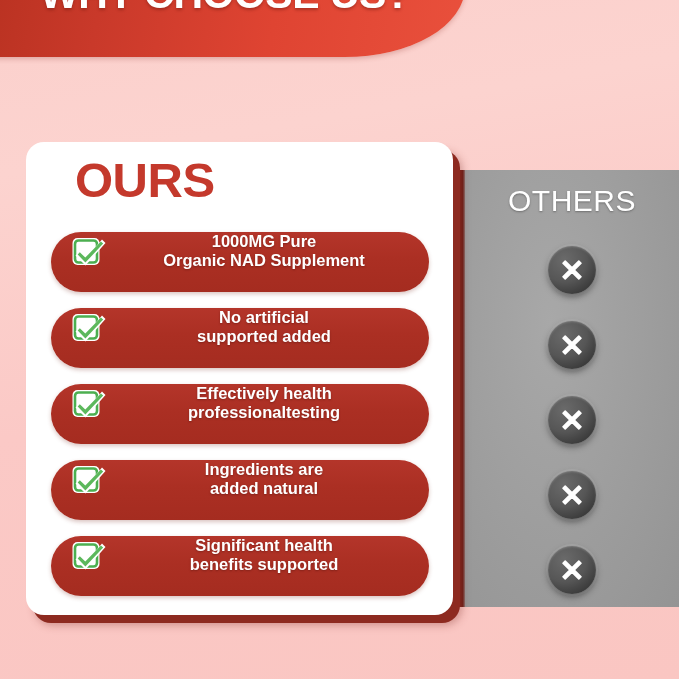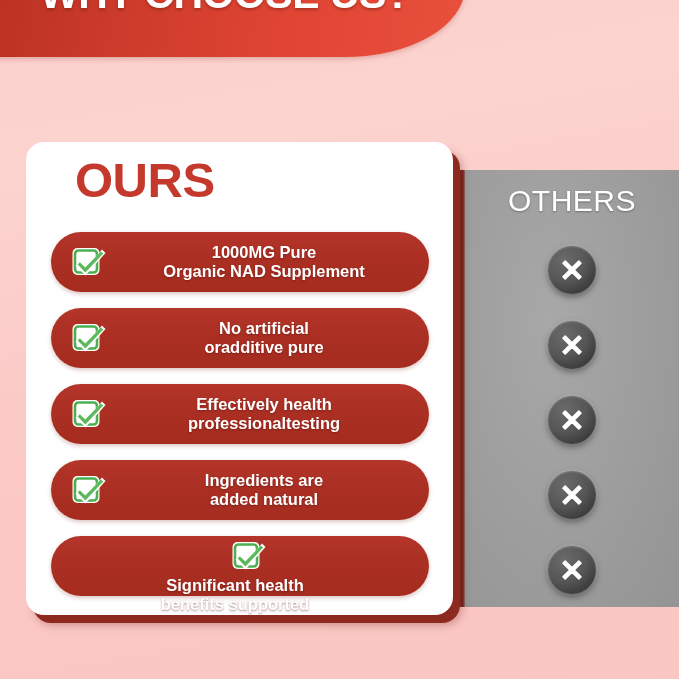--- a/index.html
+++ b/index.html
@@ -127,23 +127,23 @@
     width: 378px;
   }
   .pill {
     position: relative;
     height: 60px;
     margin-bottom: 16px;
     border-radius: 32px;
     background: linear-gradient(180deg, #b4352a 0%, #ab2f23 45%, #a52c20 100%);
     box-shadow: 0 2px 4px rgba(120,40,30,0.28);
     display: flex;
-    align-items: center;
-  }
-  .pill:last-child { margin-bottom: 8px; flex-direction: column; }
+    align-items: flex-start;
+  }
+  .pill:last-child { margin-bottom: 8px; }
 
   .check-box {
     flex: 0 0 auto;
     margin-left: 18px;
     position: relative;
     width: 40px;
     height: 40px;
   }
   .check-box svg { display:block; }
 
@@ -237,21 +237,21 @@
       <div class="pill">
         <div class="check-box">
           <svg width="40" height="40" viewBox="0 0 40 40" aria-hidden="true">
             <rect x="3.5" y="6" width="27" height="27" rx="5" ry="5" fill="#ffffff"></rect>
             <rect x="6" y="8.5" width="22" height="22" rx="3.5" ry="3.5" fill="none" stroke="#4caf50" stroke-width="2.6"></rect>
             <path d="M9.5 20.5 L16 27 L33 7.5 L36.5 11 L16.5 33.5 L6.5 23.5 Z" fill="#ffffff"></path>
             <path d="M10.8 20.3 L16.3 25.6 L31.9 9.4 L34.2 11.6 L16.4 30.6 L8.7 22.6 Z" fill="#5cb85c"></path>
           </svg>
         </div>
         <div class="pill-text">No artificial
-oradditive pure</div>
+supported added</div>
       </div>
 
       <div class="pill">
         <div class="check-box">
           <svg width="40" height="40" viewBox="0 0 40 40" aria-hidden="true">
             <rect x="3.5" y="6" width="27" height="27" rx="5" ry="5" fill="#ffffff"></rect>
             <rect x="6" y="8.5" width="22" height="22" rx="3.5" ry="3.5" fill="none" stroke="#4caf50" stroke-width="2.6"></rect>
             <path d="M9.5 20.5 L16 27 L33 7.5 L36.5 11 L16.5 33.5 L6.5 23.5 Z" fill="#ffffff"></path>
             <path d="M10.8 20.3 L16.3 25.6 L31.9 9.4 L34.2 11.6 L16.4 30.6 L8.7 22.6 Z" fill="#5cb85c"></path>
           </svg>

